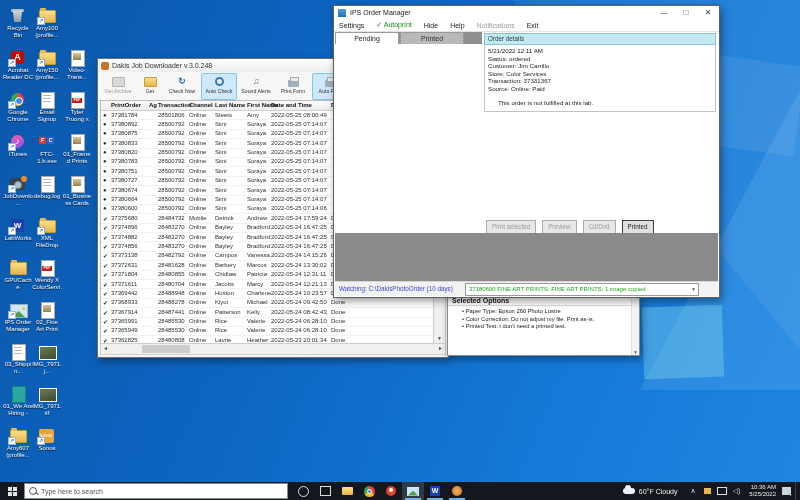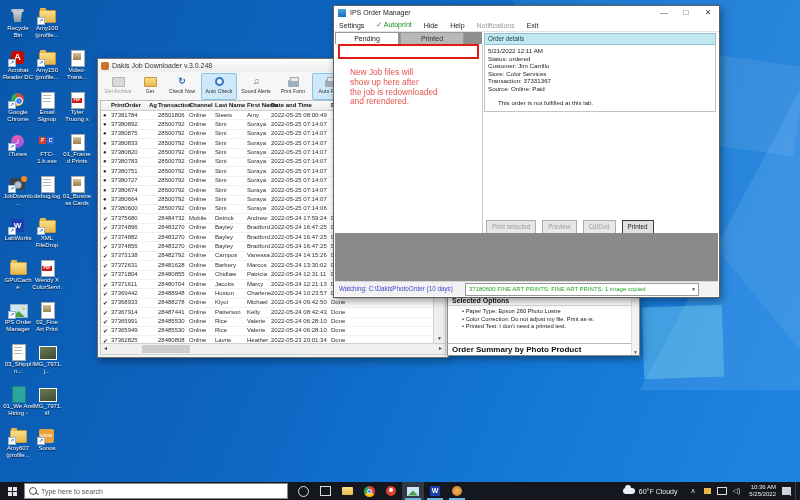--- a/index.html
+++ b/index.html
@@ -709,21 +709,20 @@
   </div>
 </div>
 
 <div class="win" id="orderpage">
   <div class="op-head">Selected Options</div>
   <div class="op-bullets" id="op-bullets">
       <div class="op-b">Paper Type: Epson 260 Photo Lustre</div>
       <div class="op-b">Color Correction: Do not adjust my file. Print as-is.</div>
       <div class="op-b">Printed Test: I don't need a printed test.</div>
     </div>
-  <div class="op-foot">Order Summary by Photo Product</div>
   <div class="op-scroll">
       <span>▼</span>
     </div>
 </div>
 
 <div class="win" id="ips">
   <div class="ips-title">
     <span class="ips-appicon"></span>
     <span>IPS Order Manager</span>
     <span class="ips-ctrls">
@@ -737,27 +736,20 @@
       <span class="green">✓ Autoprint</span>
       <span class="">Hide</span>
       <span class="">Help</span>
       <span class="dim">Notifications</span>
       <span class="">Exit</span>
     </div>
   <div class="tabstrip">
     <div class="tab sel">Pending</div>
     <div class="tab unsel">Printed</div>
   </div>
-  <div class="ips-left">
-    <div class="red-rect"></div>
-    <div class="red-note">New Job files will
-show up here after
-the job is redownloaded
-and rerendered.</div>
-  </div>
   <div class="ips-right">
     <div class="od-head">Order details</div>
     <div class="od-body">
       <div id="od-lines">
           <div>5/21/2022 12:11 AM</div>
           <div>Status: ordered</div>
           <div>Customer: Jim Carrillo</div>
           <div>Store: Color Services</div>
           <div>Transaction: 37331367</div>
           <div>Source: Online: Paid</div>

